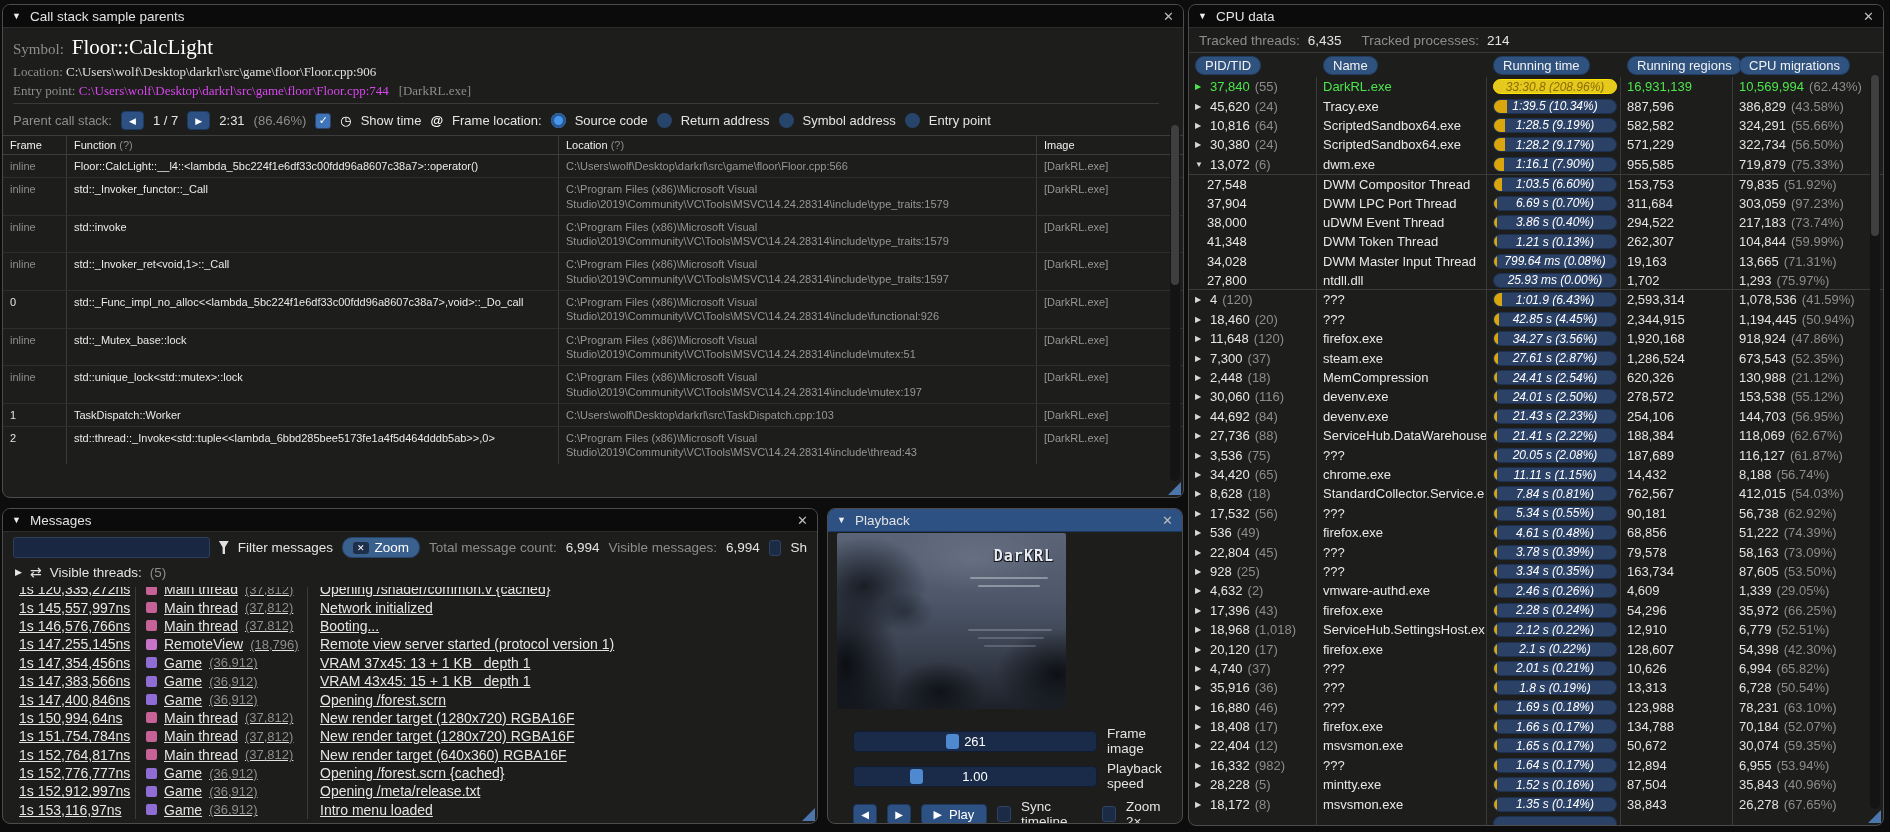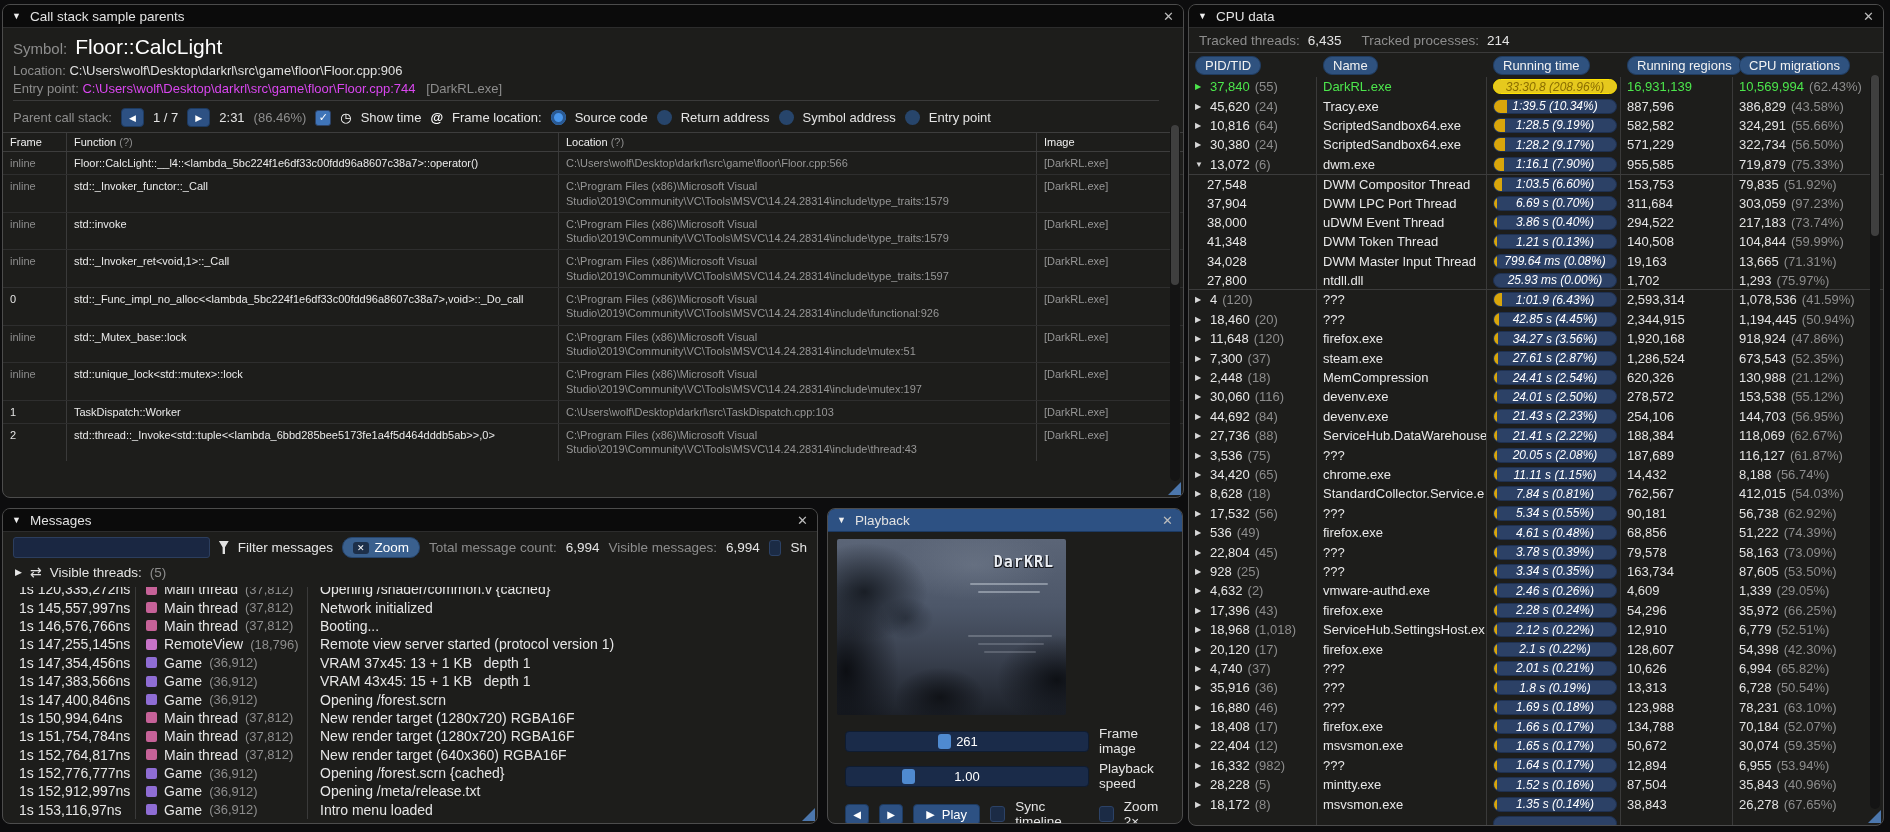--- a/index.html
+++ b/index.html
@@ -8,21 +8,21 @@
   .titlebar { height:23px; background:#0b0b0b; display:flex; align-items:center; gap:9px; padding:0 9px; font-size:13.5px; color:#e2e2e2; border-bottom:1px solid #2c2c2c; }
   .titlebar.active { background:#2d5183; border-bottom:1px solid #1c3a63; }
   .collapse { font-size:9px; color:#efefef; }
   .close { margin-left:auto; color:#bdbdbd; font-size:13px; line-height:1; }
   .dim { color:#8d8d8d; }
   .path { color:#b9b9b9; }
   .sep-h { height:1px; background:#3a3a3a; margin:4px 0; }
 
   
   #win-callstack { left:2px; top:4px; width:1182px; height:494px; }
-  .cs-info { padding:5px 24px 0 10px; }
+  .cs-info { padding:5px 24px 0 10px;font-family:Liberation Serif, serif; }
   .cs-symbol-row { font-size:15px; color:#8d8d8d; margin:2px 0 4px 0; }
   .cs-symbol { font-size:21px; color:#ffffff; margin-left:8px; }
   .cs-line { font-size:13px; margin:3px 0; }
   .cs-parent-row { display:flex; align-items:center; gap:9px; font-size:13px; padding:3px 10px 5px 10px; }
   .navbtn { width:23px; height:19px; background:#2d5183; border:1px solid #1d3a60; border-radius:4px; display:flex; align-items:center; justify-content:center; color:#fff; font-size:9px; }
   .chk { width:16px; height:16px; border-radius:3px; background:#1b2b45; border:1px solid #2c4266; display:inline-flex; align-items:center; justify-content:center; font-size:11px; color:#fff; }
   .chk.on { background:#3f74b8; }
   .radio { width:15px; height:15px; border-radius:50%; background:#27456b; display:inline-block; }
   .radio.on { background:#4896ec; box-shadow:inset 0 0 0 3px #2a5a94; }
   .clock { font-size:13px; color:#fff; }
@@ -48,31 +48,31 @@
   #win-messages { left:2px; top:508px; width:816px; height:316px; }
   .msg-filter-row { display:flex; align-items:center; gap:9px; padding:5px 10px 4px 10px; font-size:13.5px; white-space:nowrap; overflow:hidden; }
   .msg-input { width:255px; height:21px; background:#1a2742; border:1px solid #2c3e5e; border-radius:3px; color:#e4e4e4; font-size:13px; padding:0 5px; }
   .funnel { width:13px; height:13px; background:#e0e0e0; clip-path:polygon(0 0,100% 0,62% 48%,62% 100%,38% 100%,38% 48%); display:inline-block; }
   .clear-btn { display:inline-flex; align-items:center; gap:6px; background:#3a608e; border:1px solid #26456d; border-radius:10px; padding:2px 10px; color:#fff; }
   .clear-badge { background:#1d2f49; border-radius:3px; font-size:9px; padding:1px 4px; color:#fff; }
   .msg-threads-row { display:flex; align-items:center; gap:8px; font-size:13.5px; padding:2px 10px 4px 12px; }
   .tiny-arrow { font-size:9px; color:#e8e8e8; }
   .shuffle { color:#e0e0e0; font-size:14px; }
   .msg-list { position:absolute; left:1px; right:1px; top:78px; bottom:1px; overflow:hidden; }
-  .msg-scroll { margin-top:-7px; }
+  .msg-scroll { margin-top:-7px;text-decoration:underline; }
   .msg-row { display:flex; align-items:center; height:18.4px; font-size:14px; }
   .msg-time { width:132px; padding-left:15px; color:#e6e6e6; border-right:1px solid #3a3a3a; align-self:stretch; display:flex; align-items:center; }
   .msg-thread { width:172px; display:flex; align-items:center; gap:7px; padding-left:10px; border-right:1px solid #3a3a3a; align-self:stretch; }
   .msg-square { width:11px; height:11px; border-radius:2px; flex:none; }
   .msg-tid { color:#8d8d8d; font-size:13px; }
   .msg-text { padding-left:12px; color:#e6e6e6; white-space:pre; }
 
   
   #win-playback { left:827px; top:508px; width:356px; height:316px; }
-  .pb-image { position:absolute; left:9px; top:30px; width:229px; height:176px; border-radius:2px; overflow:hidden;
+  .pb-image { position:absolute; left:9px; top:24px; width:229px; height:176px; border-radius:2px; overflow:hidden;
     background:
       radial-gradient(ellipse 90px 70px at 12% 30%, rgba(16,20,26,.85), transparent 70%),
       radial-gradient(ellipse 70px 120px at 4% 75%, rgba(10,12,16,.95), transparent 75%),
       radial-gradient(ellipse 80px 60px at 96% 80%, rgba(10,12,16,.9), transparent 75%),
       radial-gradient(ellipse 60px 40px at 45% 90%, rgba(12,14,18,.85), transparent 75%),
       radial-gradient(ellipse 120px 50px at 60% 15%, rgba(150,160,175,.25), transparent 70%),
       radial-gradient(ellipse 40px 30px at 30% 45%, rgba(30,36,46,.6), transparent 70%),
       linear-gradient(180deg,#5b6577 0%,#4d5769 38%,#39404e 68%,#1d2129 100%);
     text-align: right;
   }
@@ -373,21 +373,21 @@
     <span class="close">✕</span>
   </div>
   <div class="pb-image">
     <span class="pb-logo">DarKRL</span>
     <span class="pb-textline" style="right:18px; top:44px; width:78px;"></span>
     <span class="pb-textline" style="right:26px; top:52px; width:62px;"></span>
     <span class="pb-textline" style="right:14px; top:96px; width:84px; opacity:.6;"></span>
     <span class="pb-textline" style="right:22px; top:104px; width:66px; opacity:.5;"></span>
     <span class="pb-textline" style="right:30px; top:112px; width:52px; opacity:.5;"></span>
   </div>
-  <div style="position:absolute; top:212px; left:8px; right:0;">
+  <div style="position:absolute; top:212px; left:16px; right:0;">
     <div class="pb-row">
       <span class="slider">
         <span class="grab" id="pb-grab1" style="left: 38%;"></span>
         <span class="val">261</span>
       </span>
       <span>Frame image</span>
     </div>
     <div class="pb-row">
       <span class="slider">
         <span class="grab" id="pb-grab2" style="left: 23%;"></span>
@@ -616,21 +616,21 @@
         <div class="cpu-cell cb">
           <span class="cpu-name">DWM Token Thread</span>
         </div>
         <div class="cpu-cell cb">
           <span class="bar">
             <span class="fill" style="width: 0.13%; min-width: 3px;"></span>
             <span class="txt">1.21 s (0.13%)</span>
           </span>
         </div>
         <div class="cpu-cell cb">
-          <span>140,508</span>
+          <span>262,307</span>
         </div>
         <div class="cpu-cell">
           <span>104,844</span>
           <span class="cpu-migp">(59.99%)</span>
         </div>
       </div>
       <div class="cpu-row child">
         <div class="cpu-cell cb">
           <span class="cpu-pid">34,028</span>
         </div>

